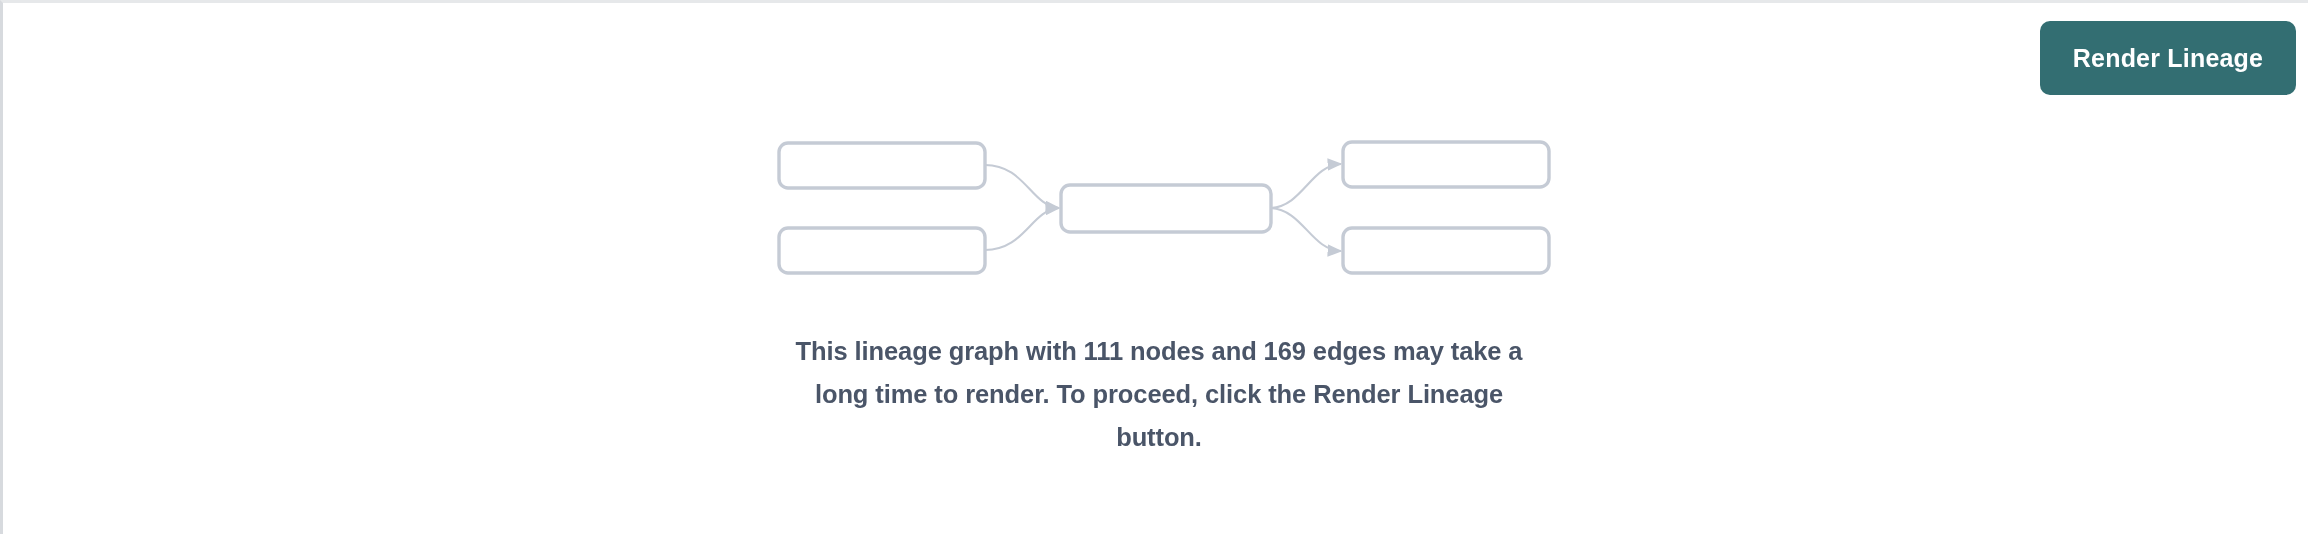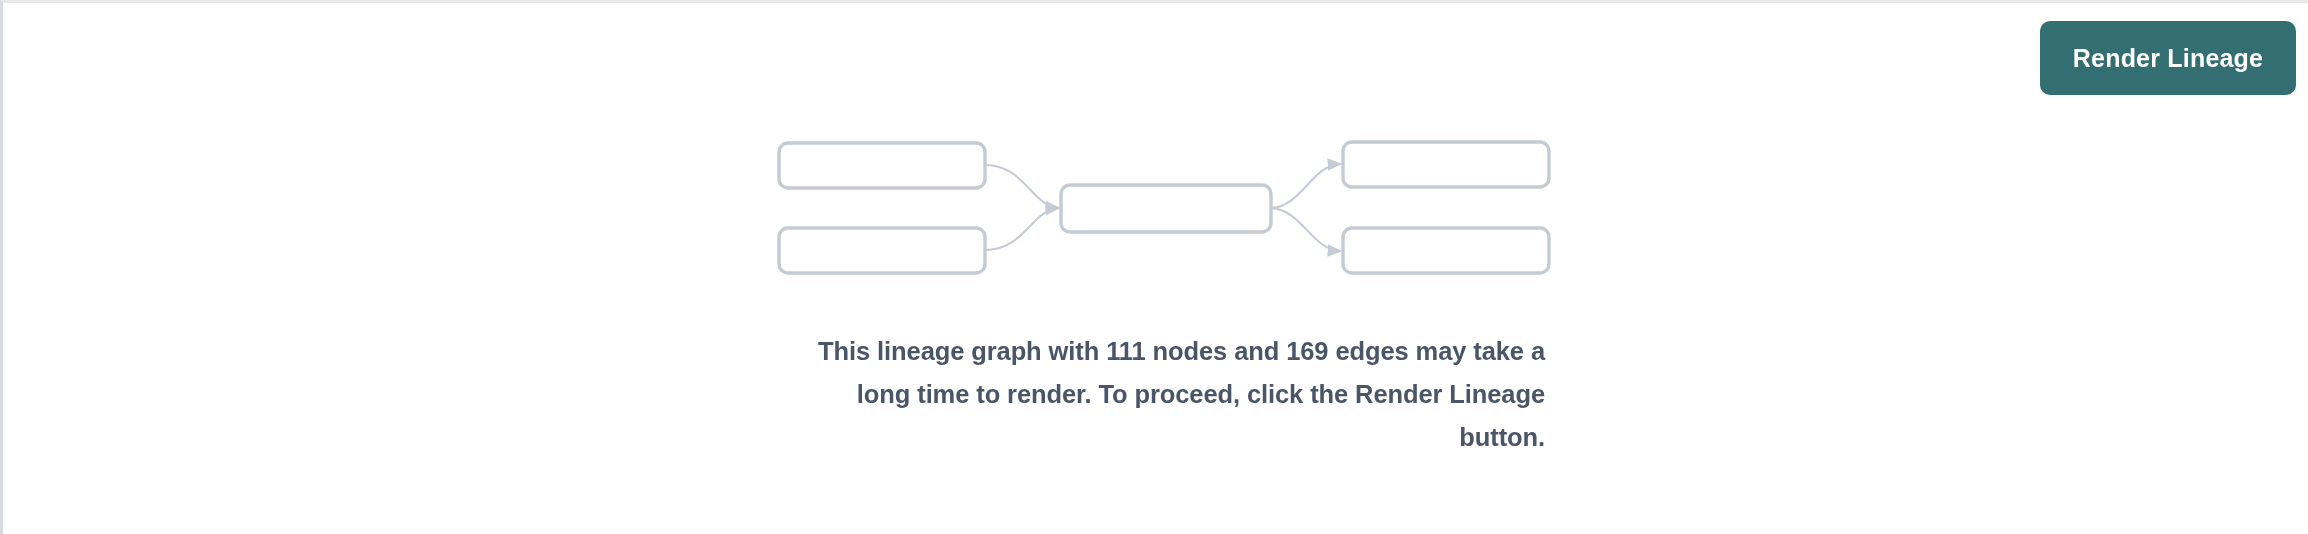--- a/index.html
+++ b/index.html
@@ -60,21 +60,21 @@
     width: 800px;
     height: 160px;
   }
 
   
   .message {
     position: absolute;
     left: 770px;
     top: 327px;
     width: 772px;
-    text-align: right;
+    text-align: center;
     color: #4a5568;
     font-family: "Liberation Sans", sans-serif;
     font-size: 25.5px;
     font-weight: bold;
     line-height: 43px;
     letter-spacing: -0.1px;
   }
 </style>
 </head>
 <body>

